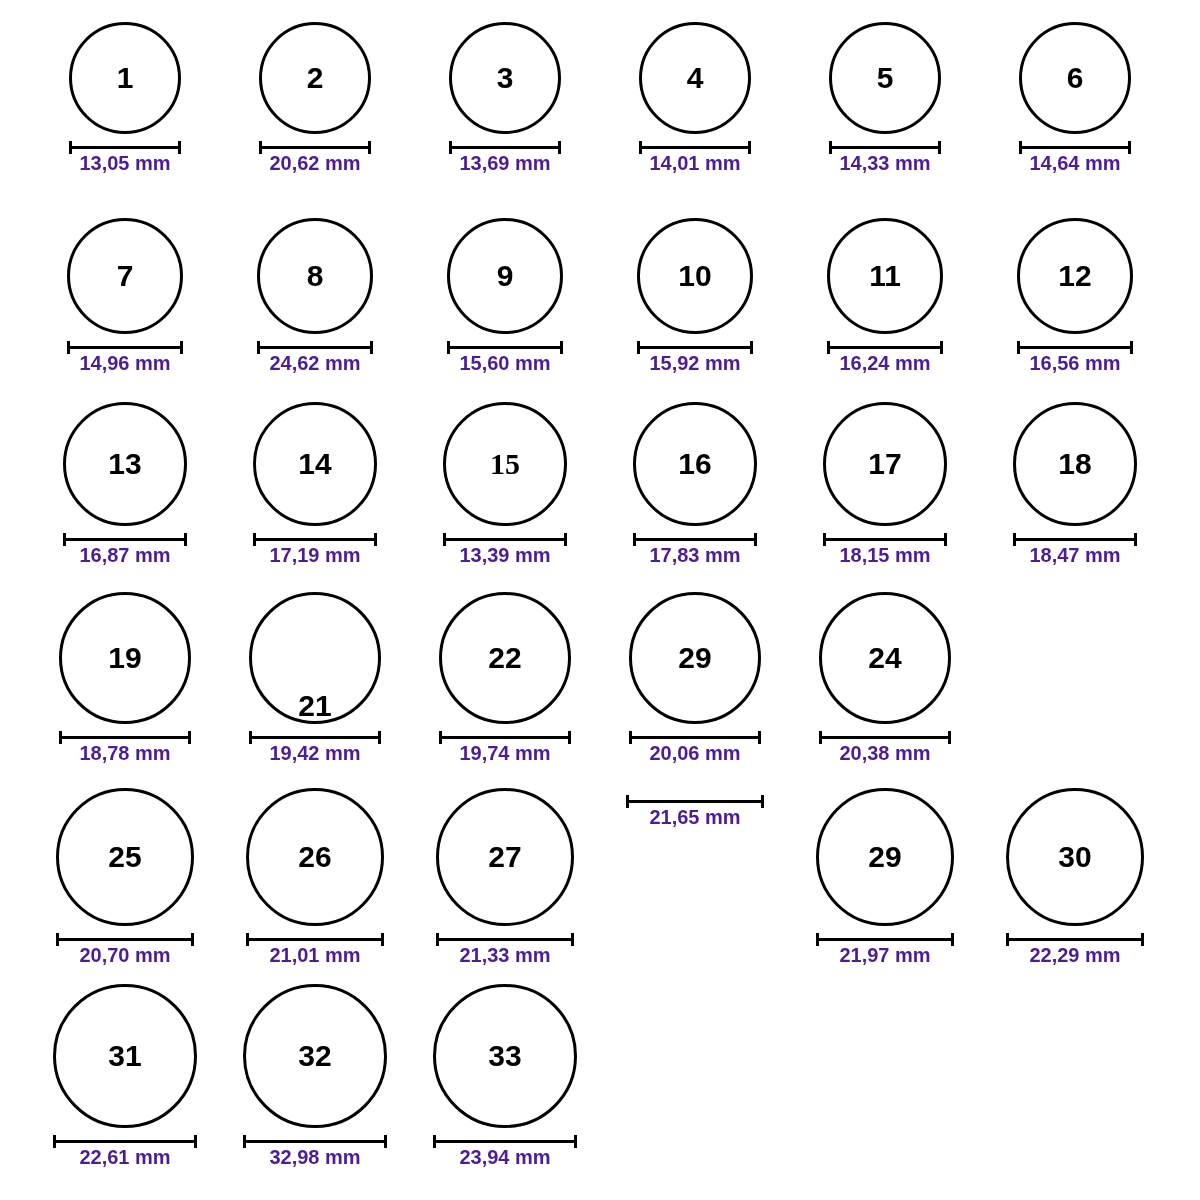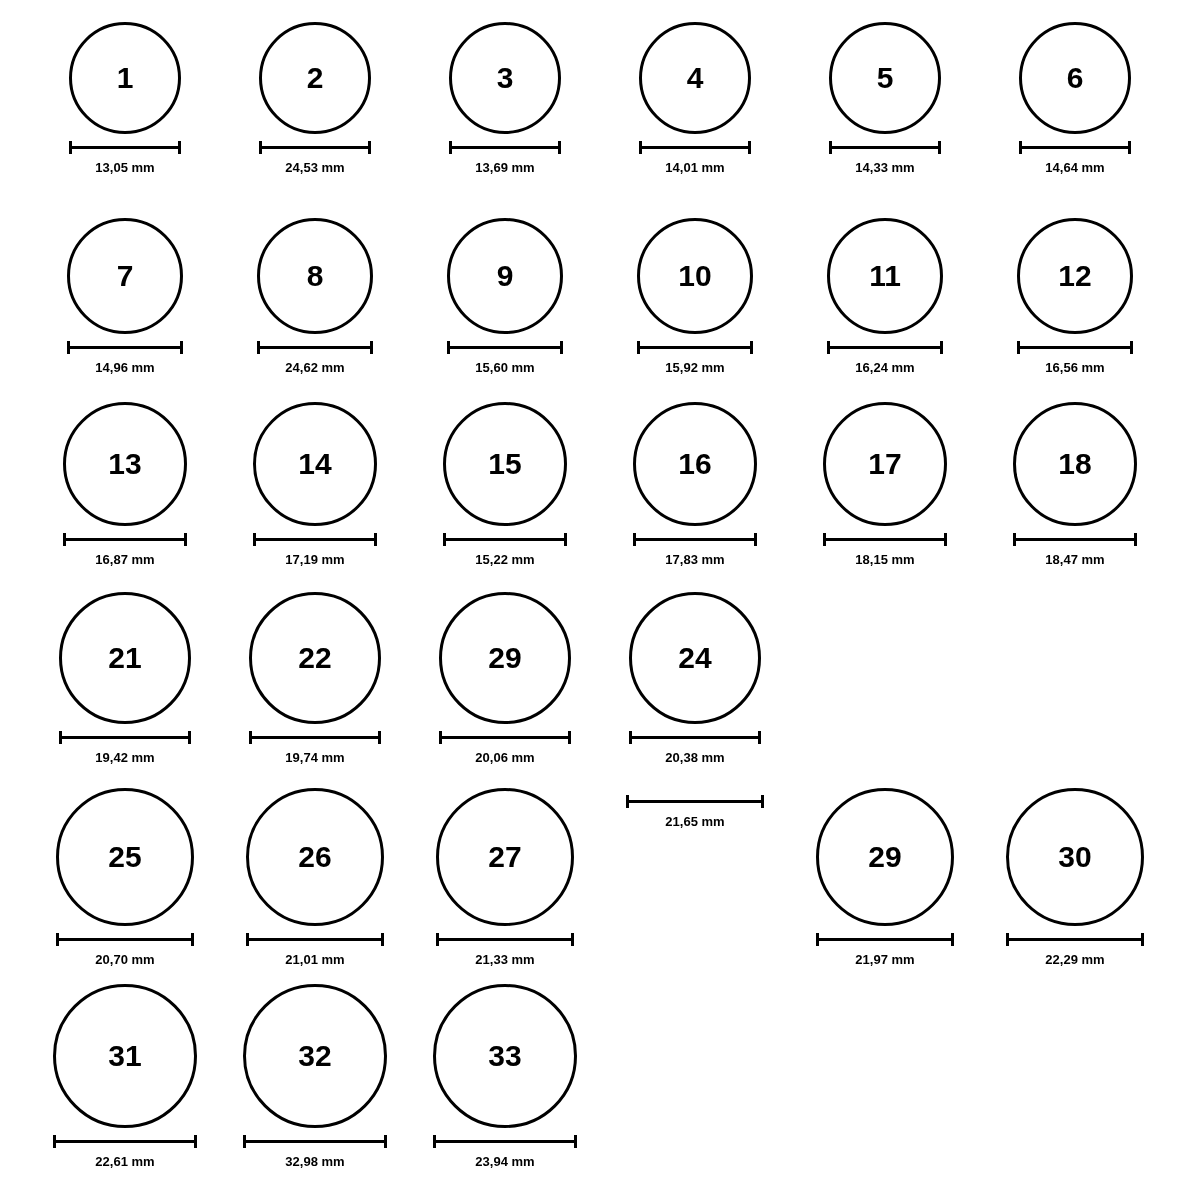--- a/index.html
+++ b/index.html
@@ -73,25 +73,24 @@
     position: absolute;
     top: 0;
     width: 3px;
     height: 13px;
     background: #000000;
   }
   .measure .cap-left { left: 0; }
   .measure .cap-right { right: 0; }
   .mm-label {
     font-weight: bold;
-    font-size: 13px;
+    font-size: 20px;
     line-height: 1;
-    margin-top: 8px;
     white-space: nowrap;
-    color: #000000;
+    color: #4c1d95;
   }
 </style>
 </head>
 <body>
 
 <div id="chart">
 
 <div class="row" style="height: 196px;">
       <div class="cell">
         <div class="circle-wrap">
@@ -110,21 +109,21 @@
         <div class="circle-wrap">
           <div class="circle" style="width: 112px; height: 112px;">
             <span class="circle-label">2</span>
           </div>
         </div>
         <div class="measure" style="width: 112px;">
           <div class="bar"></div>
           <div class="cap-left"></div>
           <div class="cap-right"></div>
         </div>
-        <div class="mm-label">24,53 mm</div>
+        <div class="mm-label">20,62 mm</div>
       </div>
       <div class="cell">
         <div class="circle-wrap">
           <div class="circle" style="width: 112px; height: 112px;">
             <span class="circle-label">3</span>
           </div>
         </div>
         <div class="measure" style="width: 112px;">
           <div class="bar"></div>
           <div class="cap-left"></div>
@@ -274,30 +273,30 @@
         </div>
         <div class="measure" style="width: 124px;">
           <div class="bar"></div>
           <div class="cap-left"></div>
           <div class="cap-right"></div>
         </div>
         <div class="mm-label">17,19 mm</div>
       </div>
       <div class="cell">
         <div class="circle-wrap">
-          <div class="circle" style="width: 124px; height: 124px;">
+          <div class="circle" style="width: 124px; height: 124px; font-family: Liberation Serif, serif;">
             <span class="circle-label">15</span>
           </div>
         </div>
         <div class="measure" style="width: 124px;">
           <div class="bar"></div>
           <div class="cap-left"></div>
           <div class="cap-right"></div>
         </div>
-        <div class="mm-label">15,22 mm</div>
+        <div class="mm-label">13,39 mm</div>
       </div>
       <div class="cell">
         <div class="circle-wrap">
           <div class="circle" style="width: 124px; height: 124px;">
             <span class="circle-label">16</span>
           </div>
         </div>
         <div class="measure" style="width: 124px;">
           <div class="bar"></div>
           <div class="cap-left"></div>
@@ -329,20 +328,33 @@
           <div class="cap-left"></div>
           <div class="cap-right"></div>
         </div>
         <div class="mm-label">18,47 mm</div>
       </div>
     </div>
     <div class="row" style="height: 196px;">
       <div class="cell">
         <div class="circle-wrap">
           <div class="circle" style="width: 132px; height: 132px;">
+            <span class="circle-label">19</span>
+          </div>
+        </div>
+        <div class="measure" style="width: 132px;">
+          <div class="bar"></div>
+          <div class="cap-left"></div>
+          <div class="cap-right"></div>
+        </div>
+        <div class="mm-label">18,78 mm</div>
+      </div>
+      <div class="cell">
+        <div class="circle-wrap">
+          <div class="circle" style="width: 132px; height: 132px; align-items: flex-end;">
             <span class="circle-label">21</span>
           </div>
         </div>
         <div class="measure" style="width: 132px;">
           <div class="bar"></div>
           <div class="cap-left"></div>
           <div class="cap-right"></div>
         </div>
         <div class="mm-label">19,42 mm</div>
       </div>

